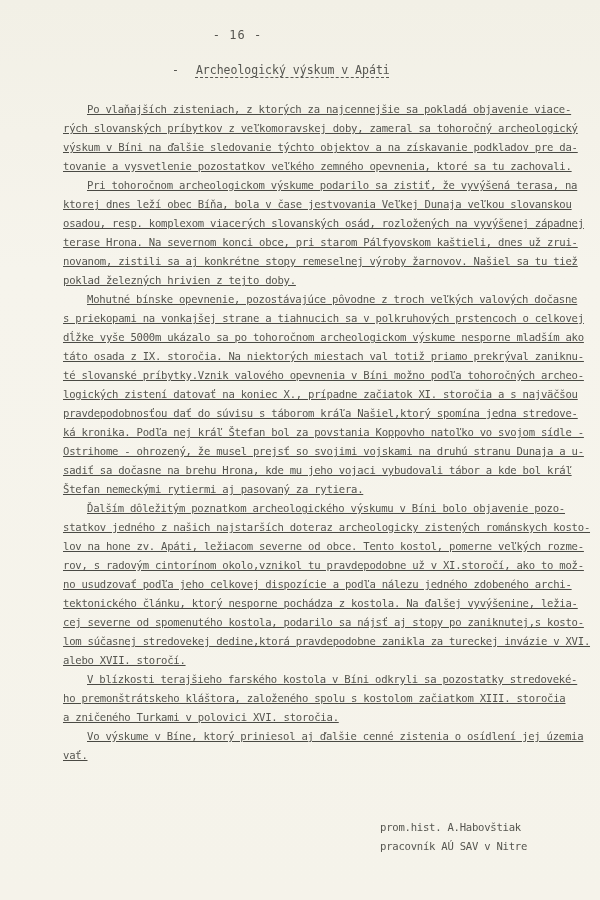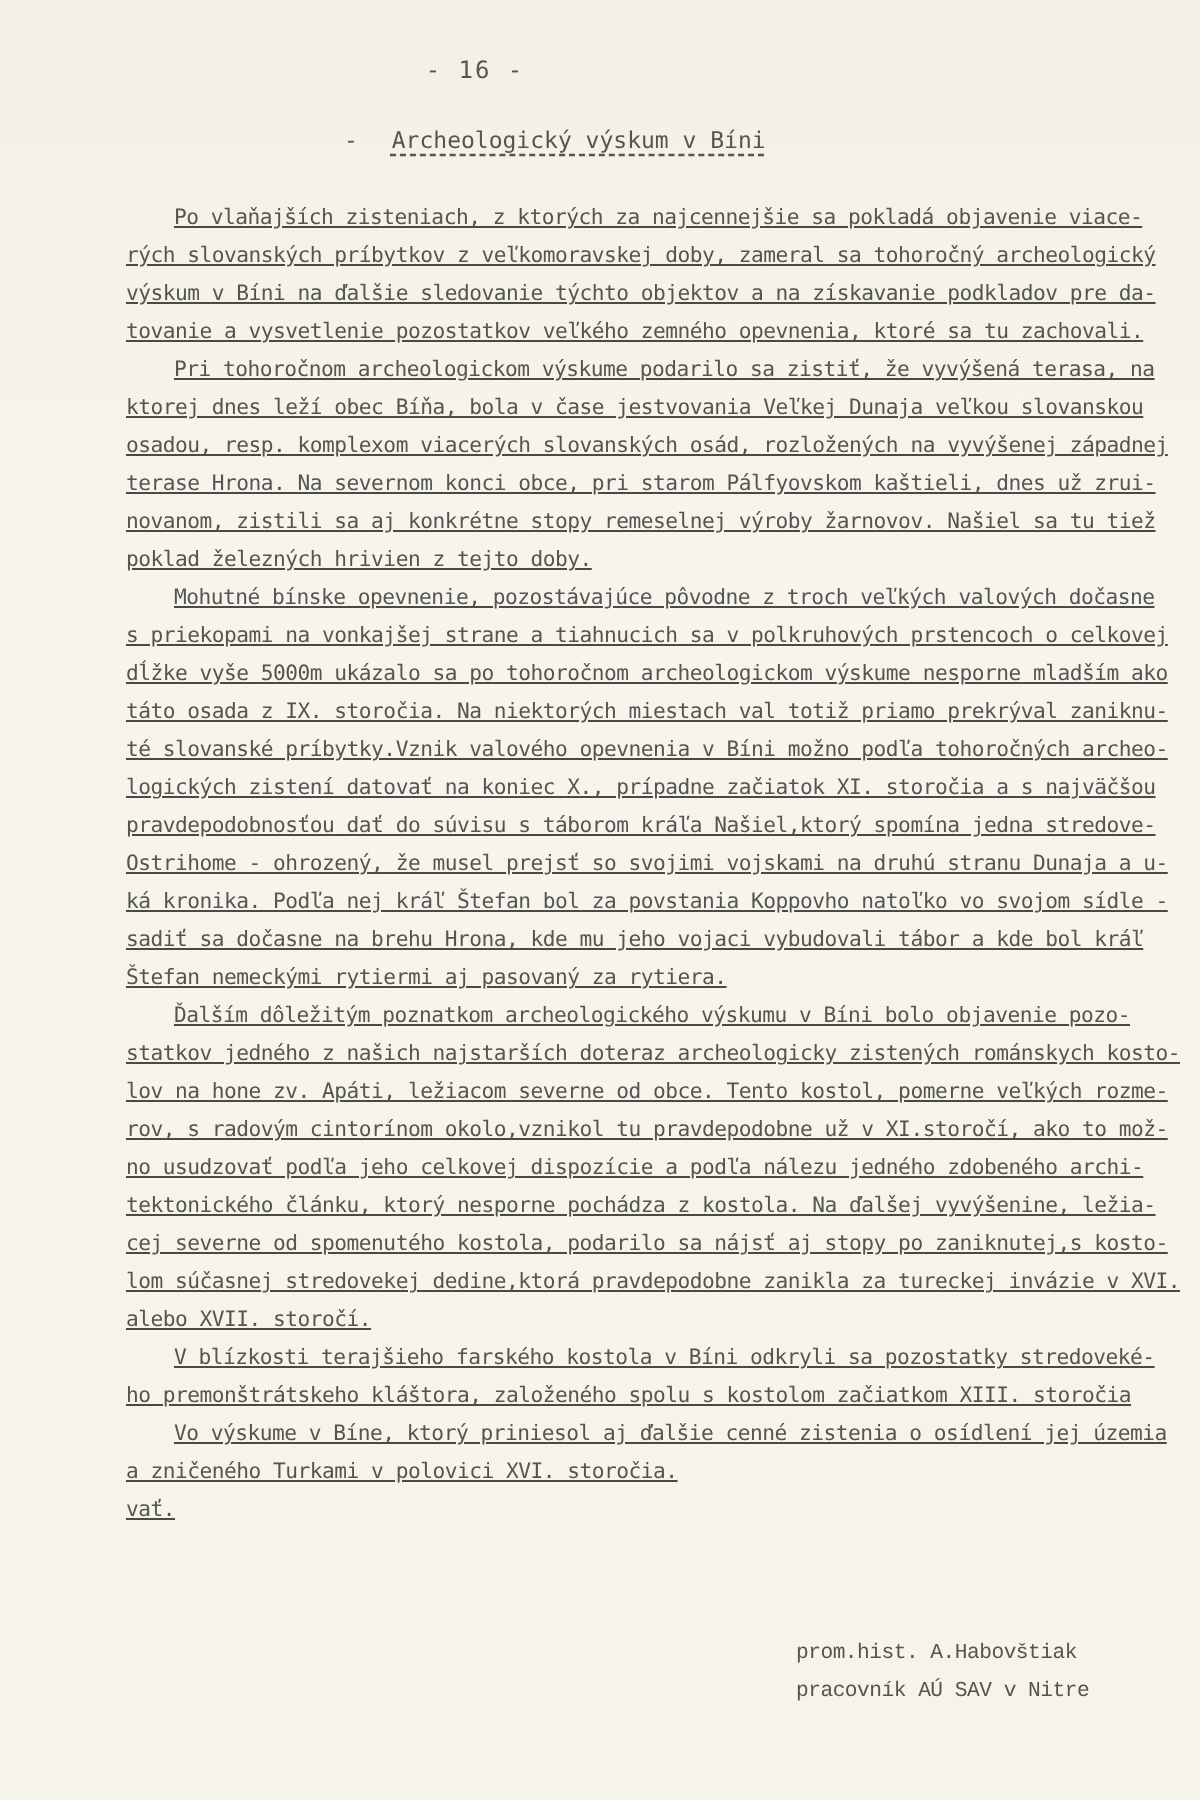--- a/index.html
+++ b/index.html
@@ -61,73 +61,72 @@
       white-space: nowrap;
       color: #55554f;
       letter-spacing: -0.25px;
     }
     .line.indent {
       padding-left: 24px;
     }
     .signature {
       position: absolute;
       top: 818px;
-      left: 398px;
-      font-family: Liberation Mono, monospace;
+      left: 380px;
     }
     .signature .line {
       font-size: 10.6px;
     }
   </style>
 </head>
 <body>
 
 <div class="page">
   <div class="page-number">- 16 -</div>
 
   <div class="title">
     <span class="dash">-</span>
-    <span class="title-text">Archeologický výskum v Bíni</span>
+    <span class="title-text">Archeologický výskum v Apáti</span>
   </div>
 
   <div class="body-text" id="body-text">
       <div class="line indent">Po vlaňajších zisteniach, z ktorých za najcennejšie sa pokladá  objavenie viace-</div>
       <div class="line">rých slovanských príbytkov z veľkomoravskej doby,  zameral sa tohoročný archeologický</div>
       <div class="line">výskum v Bíni na ďalšie sledovanie týchto objektov  a na získavanie podkladov pre da-</div>
       <div class="line">tovanie a vysvetlenie pozostatkov veľkého zemného opevnenia, ktoré sa tu zachovali.</div>
       <div class="line indent">Pri tohoročnom archeologickom výskume podarilo sa zistiť, že vyvýšená terasa, na</div>
       <div class="line">ktorej dnes leží obec Bíňa,  bola v čase jestvovania Veľkej Dunaja veľkou slovanskou</div>
       <div class="line">osadou, resp. komplexom viacerých slovanských osád, rozložených na vyvýšenej západnej</div>
       <div class="line">terase Hrona. Na severnom konci obce, pri starom Pálfyovskom kaštieli,  dnes už zrui-</div>
       <div class="line">novanom, zistili sa aj konkrétne stopy remeselnej výroby žarnovov.  Našiel sa tu tiež</div>
       <div class="line">poklad železných hrivien z tejto doby.</div>
       <div class="line indent">Mohutné bínske opevnenie, pozostávajúce pôvodne z troch veľkých valových dočasne</div>
       <div class="line">s priekopami na vonkajšej strane a tiahnucich sa v polkruhových prstencoch o celkovej</div>
       <div class="line">dĺžke vyše 5000m ukázalo sa po tohoročnom archeologickom výskume nesporne mladším ako</div>
       <div class="line">táto osada z IX. storočia. Na niektorých miestach val totiž priamo prekrýval zaniknu-</div>
       <div class="line">té slovanské príbytky.Vznik valového opevnenia v Bíni možno podľa tohoročných archeo-</div>
       <div class="line">logických zistení datovať na koniec X., prípadne začiatok XI. storočia a s najväčšou</div>
       <div class="line">pravdepodobnosťou dať do súvisu s táborom kráľa Našiel,ktorý spomína jedna stredove-</div>
+      <div class="line">ká kronika. Podľa nej kráľ Štefan bol za povstania Koppovho natoľko vo svojom sídle -</div>
       <div class="line">Ostrihome - ohrozený, že musel prejsť so svojimi vojskami na druhú stranu Dunaja a u-</div>
-      <div class="line">ká kronika. Podľa nej kráľ Štefan bol za povstania Koppovho natoľko vo svojom sídle -</div>
       <div class="line">sadiť sa dočasne na brehu Hrona,  kde mu jeho vojaci vybudovali tábor  a kde bol kráľ</div>
       <div class="line">Štefan nemeckými rytiermi aj pasovaný za rytiera.</div>
       <div class="line indent">Ďalším dôležitým poznatkom  archeologického výskumu  v Bíni bolo objavenie pozo-</div>
       <div class="line">statkov jedného z našich najstarších doteraz archeologicky zistených románskych kosto-</div>
       <div class="line">lov na hone zv. Apáti, ležiacom severne od obce. Tento kostol, pomerne veľkých rozme-</div>
       <div class="line">rov, s radovým cintorínom okolo,vznikol tu pravdepodobne už v XI.storočí, ako to mož-</div>
       <div class="line">no usudzovať podľa  jeho celkovej dispozície  a podľa nálezu jedného zdobeného archi-</div>
       <div class="line">tektonického článku, ktorý nesporne pochádza z kostola.  Na ďalšej vyvýšenine, ležia-</div>
       <div class="line">cej severne od spomenutého kostola, podarilo sa nájsť aj stopy po zaniknutej,s kosto-</div>
       <div class="line">lom súčasnej stredovekej dedine,ktorá pravdepodobne zanikla za tureckej invázie v XVI.</div>
       <div class="line">alebo XVII. storočí.</div>
       <div class="line indent">V blízkosti terajšieho farského kostola v Bíni odkryli sa pozostatky stredoveké-</div>
       <div class="line">ho premonštrátskeho kláštora,  založeného spolu  s kostolom  začiatkom XIII. storočia</div>
+      <div class="line">a zničeného Turkami v polovici XVI. storočia.</div>
       <div class="line indent">Vo výskume v Bíne, ktorý priniesol aj ďalšie cenné zistenia o osídlení jej územia</div>
-      <div class="line">a zničeného Turkami v polovici XVI. storočia.</div>
       <div class="line">vať.</div>
     </div>
 
   <div class="signature">
     <div class="line">prom.hist. A.Habovštiak</div>
     <div class="line">pracovník AÚ SAV v Nitre</div>
   </div>
 </div>
 
 </body></html>

